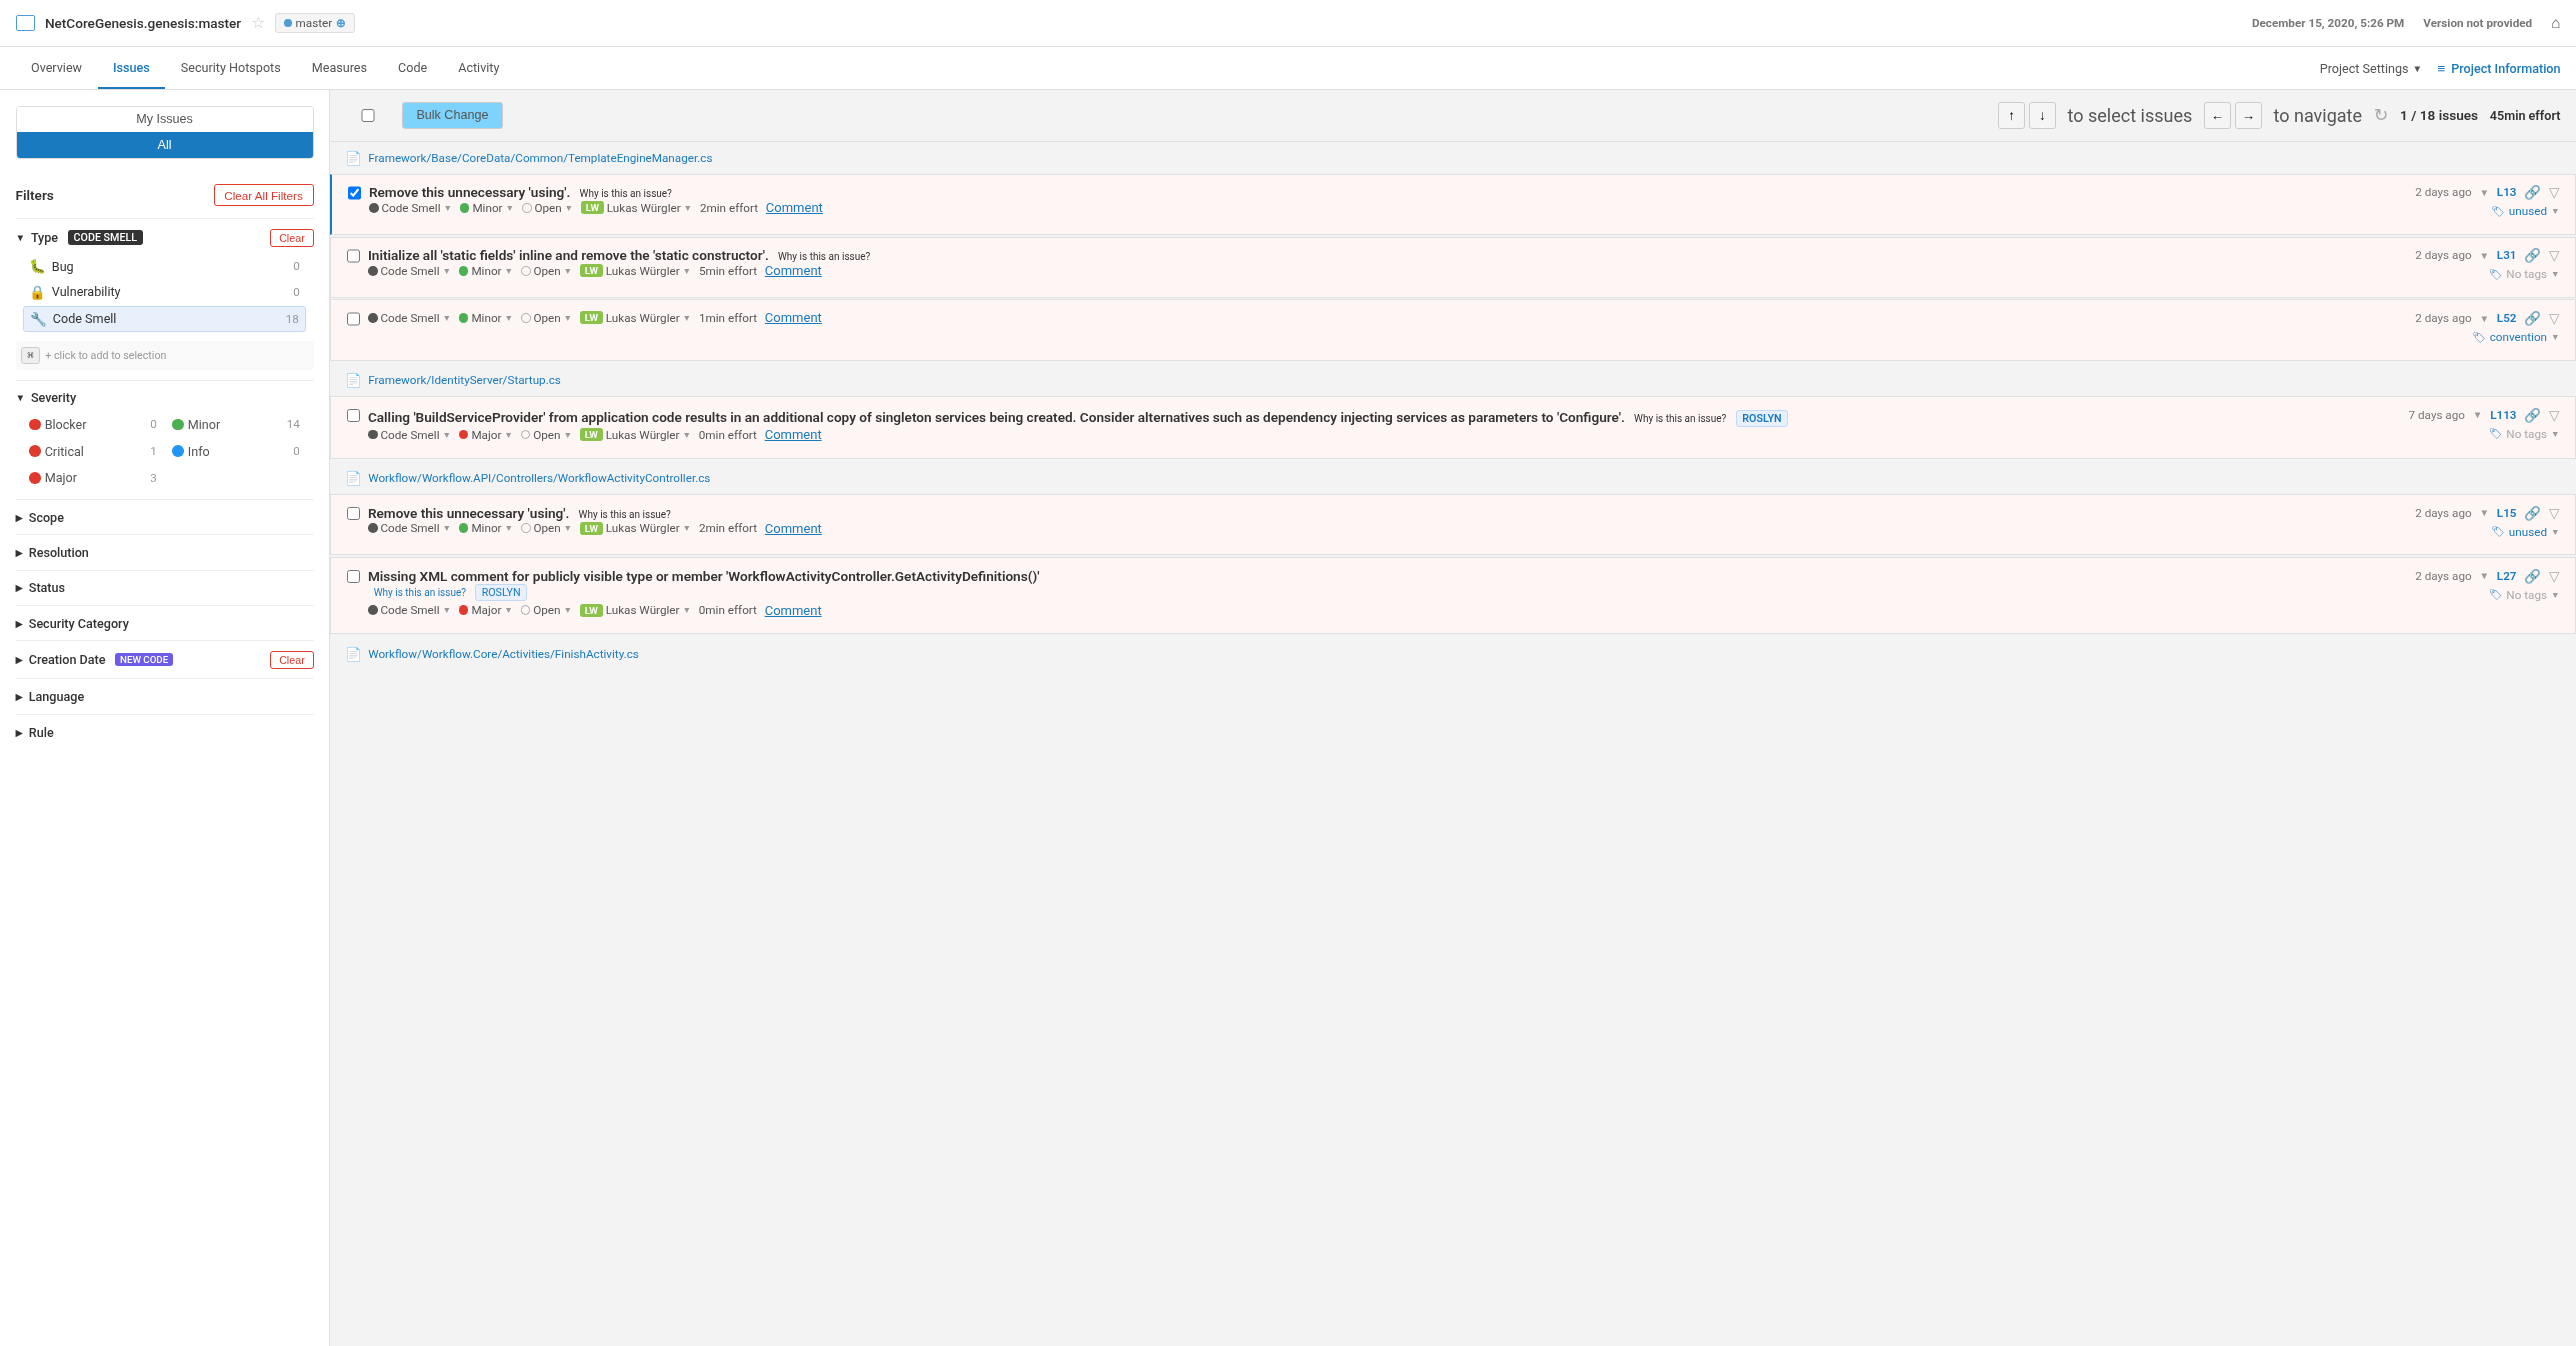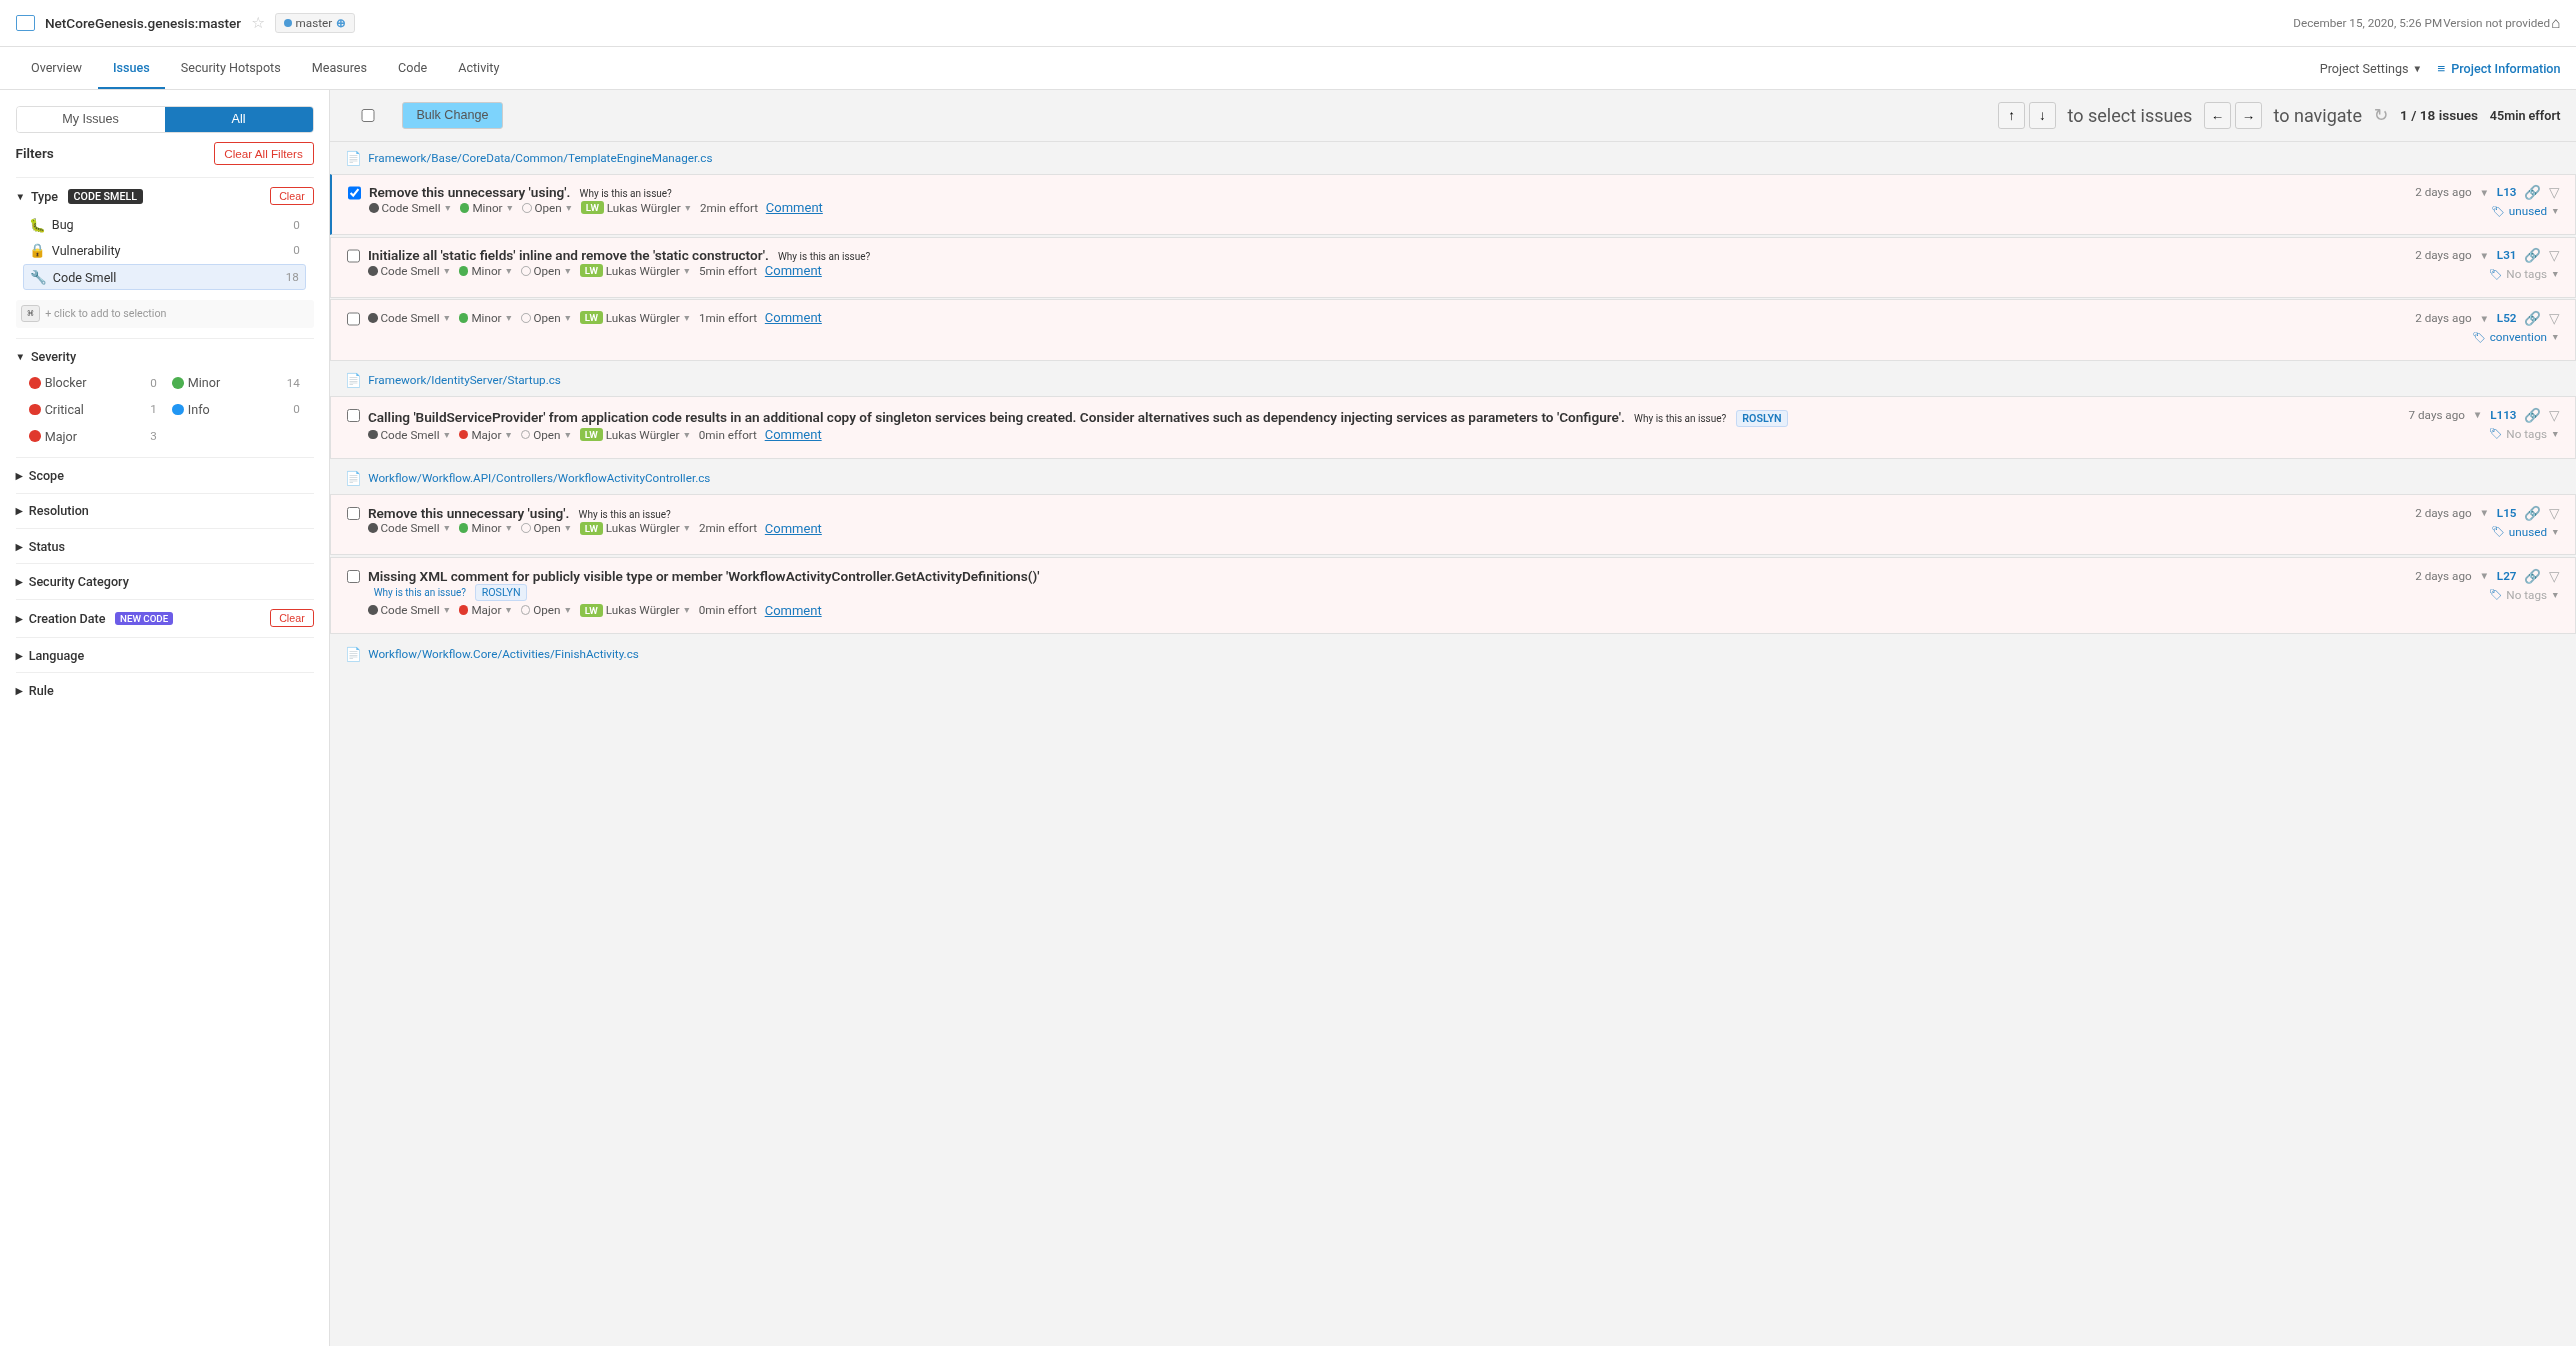--- a/index.html
+++ b/index.html
@@ -13,21 +13,21 @@
       align-items: center;
       padding: 0 15.5px;
       height: 47px;
     }
     .top-bar-left { display: flex; align-items: center; gap: 10px; flex: 1; }
     .project-icon { width: 19.4px; height: 15.5px; border: 1.9px solid #4c9bd6; border-radius: 1.9px; display: inline-block; }
     .project-title { font-size: 13.6px; font-weight: 500; color: #333; }
     .star-icon { color: #ccc; font-size: 15.5px; cursor: pointer; }
     .branch-badge { display: flex; align-items: center; gap: 3.9px; background: #f5f5f5; border: 1px solid #ddd; border-radius: 2.9px; padding: 1.9px 7.8px; font-size: 11.7px; color: #555; }
     .branch-dot { width: 7.8px; height: 7.8px; background: #4c9bd6; border-radius: 50%; }
-    .top-bar-right { font-size: 11.7px; color: #777; display: flex; align-items: center; gap: 1px; }
+    .top-bar-right { font-size: 11.7px; color: #777; display: flex; align-items: center; gap: 19px; font-weight: bold; }
     .home-icon { font-size: 15.5px; color: #555; cursor: pointer; }
 
     
     .nav-bar {
       background: #fff;
       border-bottom: 1.9px solid #e0e0e0;
       display: flex;
       align-items: center;
       padding: 0 15.5px;
       height: 43px;
@@ -59,21 +59,21 @@
 
     
     .sidebar {
       width: 330px;
       min-width: 330px;
       background: #fff;
       border-right: 1px solid #e0e0e0;
       overflow-y: auto;
       padding: 15.5px;
     }
-    .issue-toggle { display: flex; margin-bottom: 9px; border: 1px solid #ddd; border-radius: 3.9px; overflow: hidden; }
+    .issue-toggle { display: flex; margin-bottom: 25px; border: 1px solid #ddd; border-radius: 3.9px; overflow: hidden; flex-direction: column; }
     .toggle-btn {
       flex: 1; padding: 5.8px 15.5px; text-align: center; cursor: pointer;
       font-size: 12.6px; background: #fff; color: #555; border: none;
     }
     .toggle-btn.active { background: #1a7abf; color: #fff; }
 
     .filters-header {
       display: flex; align-items: center; justify-content: space-between; margin-bottom: 11.7px;
     }
     .filters-title { font-size: 13.6px; font-weight: 600; color: #333; }

